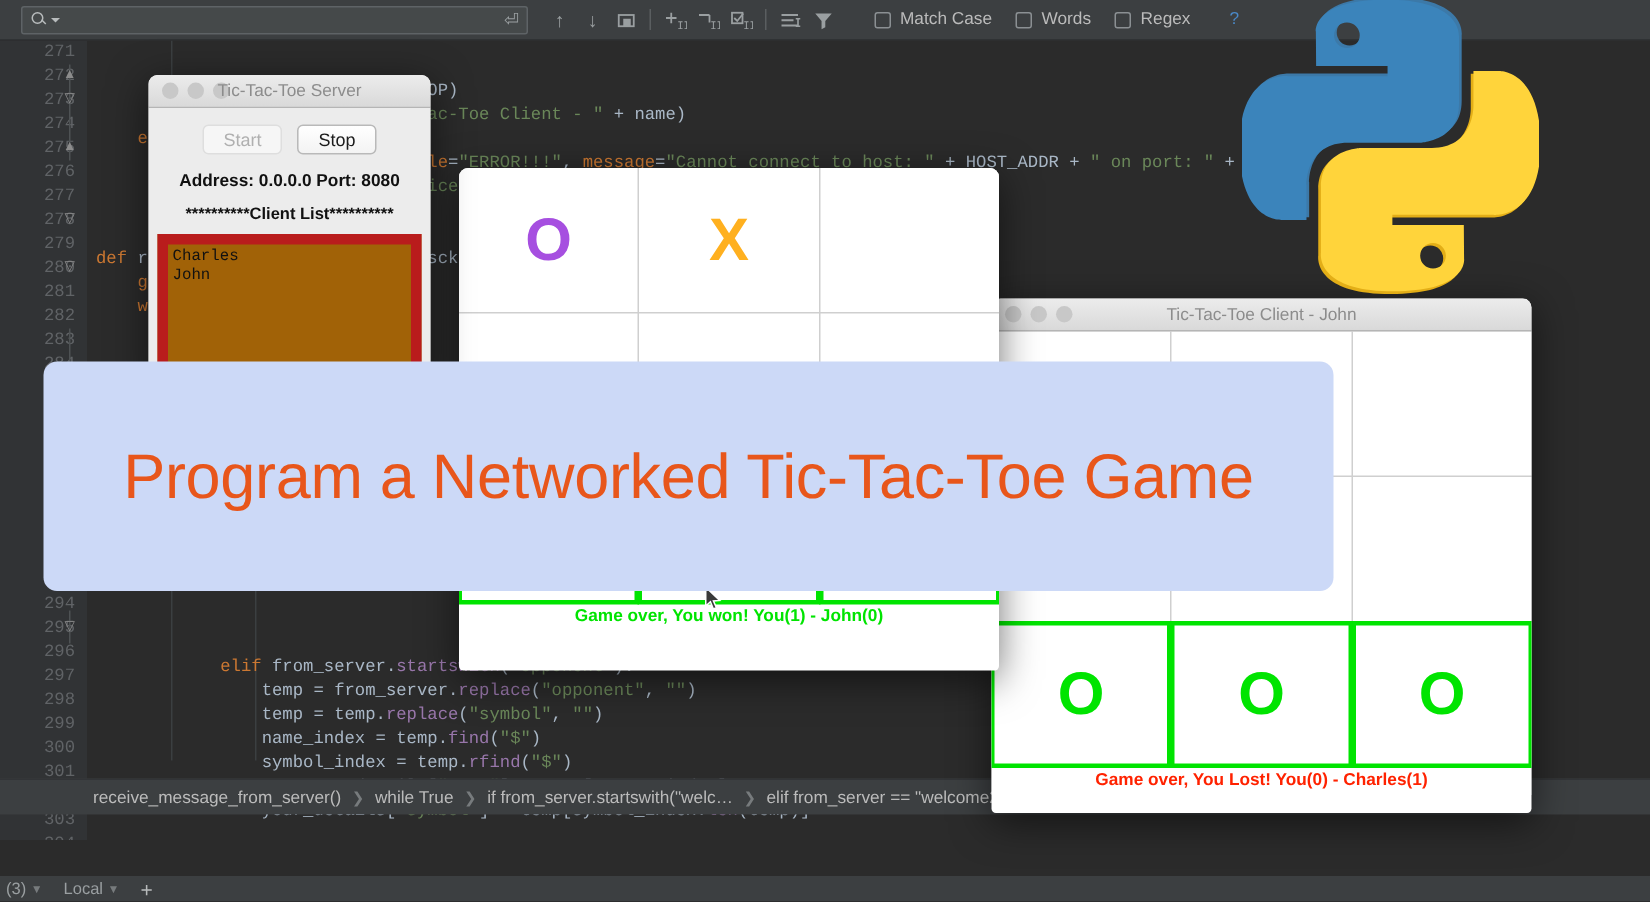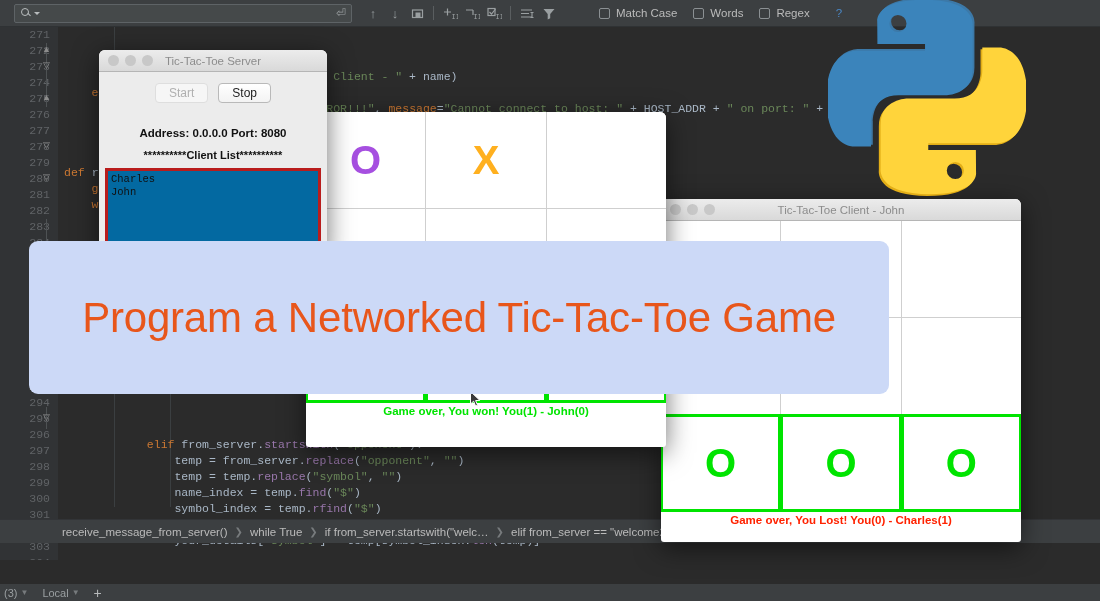--- a/index.html
+++ b/index.html
@@ -87,21 +87,21 @@
   }
   .tb-icons { display: flex; align-items: center; gap: 0; margin-left: 10px; }
   .tb-ico {
     width: 22px; height: 20px;
     display: flex; align-items: center; justify-content: center;
     color: #9a9fa1;
     font-size: 13px;
     line-height: 1;
   }
   .tb-sep { width: 1px; height: 14px; background: #5a5e60; margin: 0 5px; }
-  .checks { display: flex; align-items: flex-end; margin-left: 39px; gap: 16px; }
+  .checks { display: flex; align-items: flex-end; margin-left: 23px; gap: 16px; }
   .chk { display: flex; align-items: center; gap: 6px; }
   .chk .box {
     width: 11px; height: 11px;
     border: 1px solid #8b9093;
     border-radius: 2px;
     background: #3c3f41;
   }
   .chk .lbl { color: #bbbbbb; font-size: 11.5px; }
   .help-q { color: #4a88c7; font-size: 11.5px; margin-left: 10px; }
 
@@ -239,45 +239,45 @@
     position: absolute;
     left: 0; right: 0;
     text-align: center;
     font-size: 11.5px;
     color: #4a4a4a;
     pointer-events: none;
   }
   .mtitle .tt.dim { color: #8c8c8c; }
 
   
-  #server-win { left: 99px; top: 50px; width: 228px; height: 205px; z-index: 6; }
+  #server-win { left: 99px; top: 50px; width: 188px; height: 205px; z-index: 6; }
   #server-win .body { background: #ececec; height: calc(100% - 22px); padding-top: 11px; }
   .btn-row { display: flex; justify-content: center; gap: 10px; }
   .mbtn {
     font-size: 12px;
     padding: 2px 13px;
     border-radius: 4px;
     border: 1px solid #b9b9b9;
     background: linear-gradient(#ffffff,#f3f3f3);
     color: #1c1c1c;
   }
   .mbtn.disabled { color: #b0b0b0; border-color: #dedede; background: #f6f6f6; }
   .srv-line {
     text-align: center;
     font-size: 11.5px;
     font-weight: bold;
     color: #111;
-    margin-top: 24px;
+    margin-top: 12px;
   }
   .srv-line.stars { font-weight: bold; font-size: 11px; margin-top: 10px; }
   .client-list {
     margin: 7px 6px 0 6px;
     height: 105px;
-    background: #0369a1;
-    border: 3px solid #b91c1c;
+    background: #a16207;
+    border: 7px solid #b91c1c;
     font-family: "Liberation Mono", monospace;
     font-size: 10.5px;
     color: #111;
     padding: 2px 3px;
     line-height: 13px;
   }
 
   
   #charles-win { left: 306px; top: 112px; width: 360px; height: 335px; z-index: 5; }
   #john-win    { left: 661px; top: 199px; width: 360px; height: 343px; z-index: 3; }

